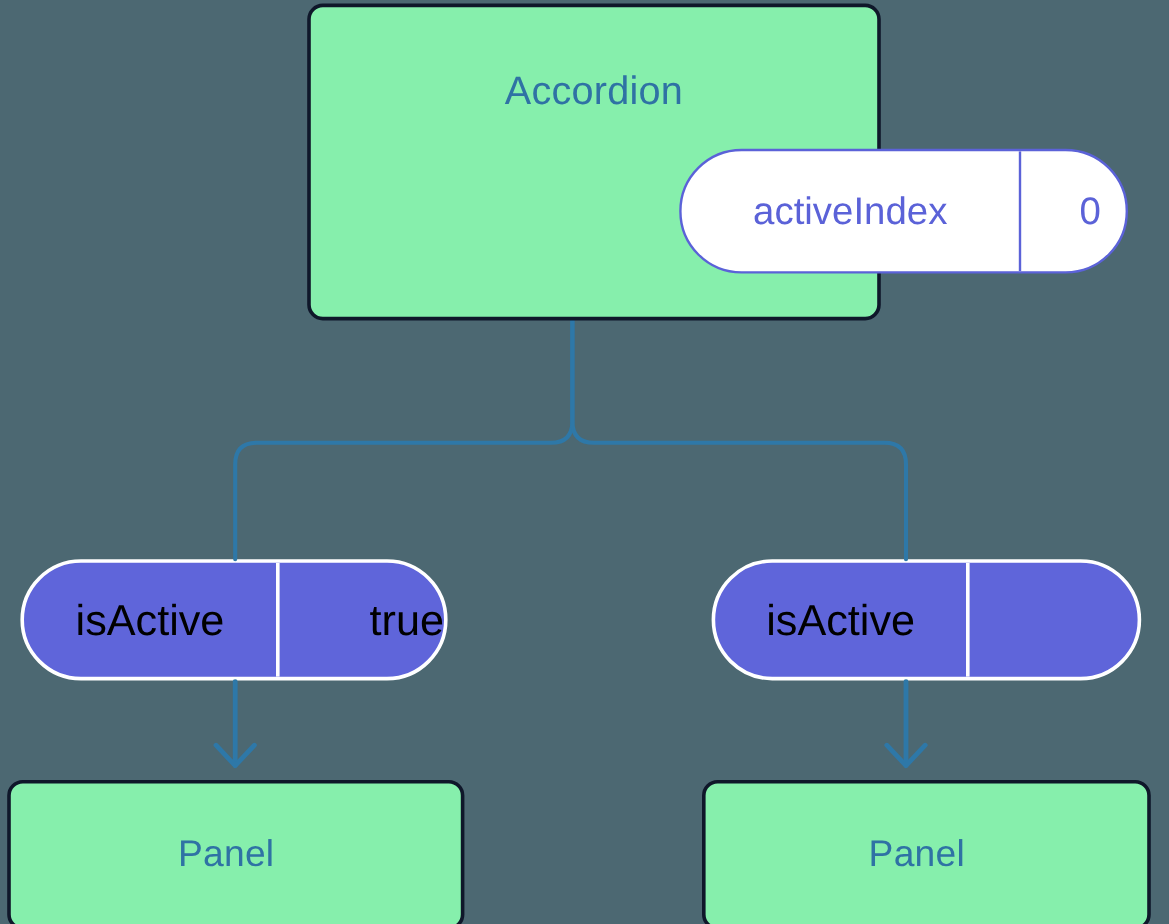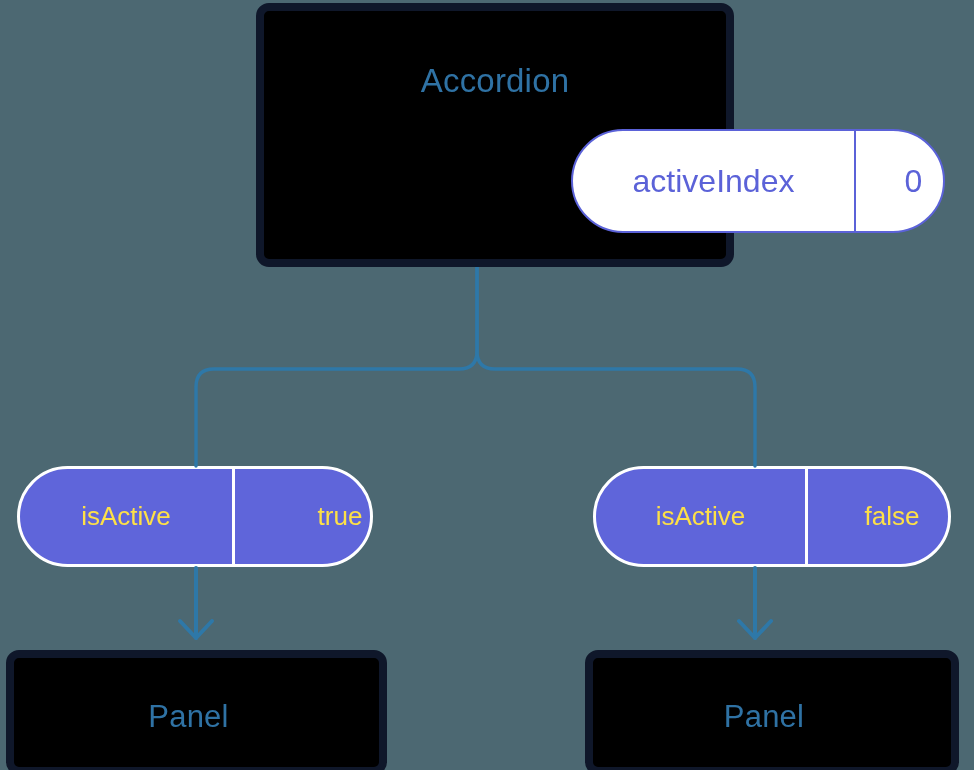--- a/index.html
+++ b/index.html
@@ -30,22 +30,22 @@
     width: 974px;
     height: 770px;
     pointer-events: none;
     z-index: 1;
   }
 
   
   .card {
     position: absolute;
     box-sizing: border-box;
-    background: #000000;
-    border: 8px solid #0f172a;
+    background: #86efac;
+    border: 3px solid #0f172a;
     border-radius: 13px;
     z-index: 2;
   }
   .card-title {
     color: #2f72a4;
     font-size: 33px;
     font-weight: 400;
     text-align: center;
     letter-spacing: 0.2px;
     white-space: nowrap;
@@ -107,22 +107,22 @@
 
   
   .pill-filled {
     background: #5f65da;
     border: 3px solid #ffffff;
     top: 466px;
     height: 101px;
   }
   .pill-filled .pill-key,
   .pill-filled .pill-val {
-    color: #fde047;
-    font-size: 26px;
+    color: #000000;
+    font-size: 36px;
   }
   .pill-filled .pill-key {
     border-right: 3px solid #ffffff;
   }
 
   #pill-left {
     left: 17px;
     width: 356px;
   }
   #pill-left .pill-key { width: 215px; }
@@ -186,21 +186,20 @@
     </div>
   </div>
 
   <div class="pill pill-filled" id="pill-left">
     <div class="pill-key">isActive</div>
     <div class="pill-val">true</div>
   </div>
 
   <div class="pill pill-filled" id="pill-right">
     <div class="pill-key">isActive</div>
-    <div class="pill-val">false</div>
   </div>
 
   <div class="card panel-card" id="panel-left">
     <div class="card-title">Panel</div>
   </div>
 
   <div class="card panel-card" id="panel-right">
     <div class="card-title">Panel</div>
   </div>
 

